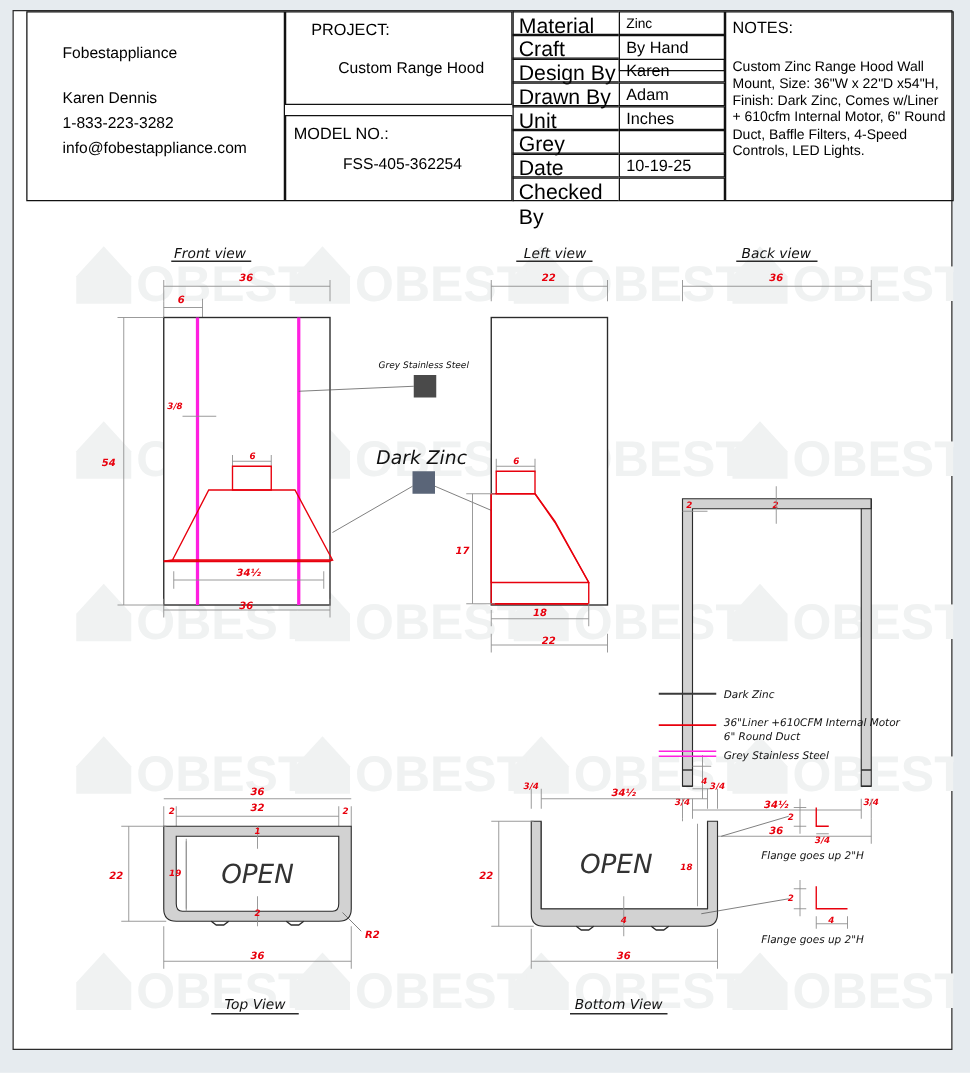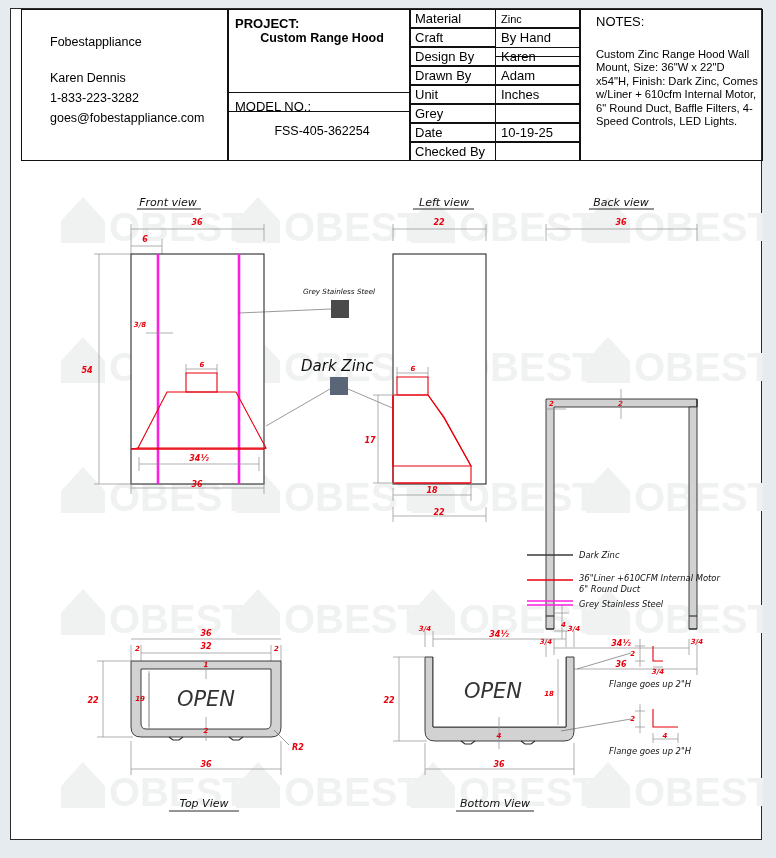--- a/index.html
+++ b/index.html
@@ -5,29 +5,29 @@
   html,body{margin:0;padding:0;background:#e6ebef;}
   body{font-family:"Liberation Sans",sans-serif;}
   #page{position:relative;width:776px;height:858px;background:#e6ebef;overflow:hidden;}
   #sheet{position:absolute;left:10px;top:8px;width:752px;height:832px;background:#ffffff;border:1px solid #2b2b2b;box-sizing:border-box;}
   
   #titleblock{position:absolute;left:10px;top:0px;width:742px;height:152px;box-sizing:border-box;}
   .tb-cell{position:absolute;box-sizing:border-box;border:1px solid #111;}
   .tb-company{left:0;top:0;width:207px;height:152px;padding:22px 0 0 28px;}
   .tb-company div{font-size:12.5px;color:#000;line-height:20px;}
   .tb-company .gap{height:16px;line-height:16px;}
-  .tb-project{left:207px;top:0;width:182px;height:103px;padding:6px 0 0 6px;font-weight:bold;}
+  .tb-project{left:207px;top:0;width:182px;height:75px;padding:6px 0 0 20px;}
   .tb-model{left:207px;top:83px;width:182px;height:69px;padding:6px 0 12px 6px;}
   .tb-lab{font-size:13px;color:#000;}
-  .tb-val{font-size:12.5px;color:#000;text-align:center;}
+  .tb-val{font-size:12.5px;color:#000;text-align:center;margin-top:16px;}
   .tb-val2{font-size:12.5px;color:#000;text-align:center;margin-top:10px;}
-  .spec-k{position:absolute;box-sizing:border-box;border:1px solid #111;border-right:none;width:85px;left:389px;padding:1px 0 0 4px;font-size:13px;color:#000;}
+  .spec-k{position:absolute;box-sizing:border-box;border:1px solid #111;border-right:none;width:85px;left:389px;padding:1px 0 0 4px;font-size:17px;color:#000;}
   .spec-v{position:absolute;box-sizing:border-box;border:1px solid #111;width:85px;left:474px;padding:1px 0 0 5px;font-size:13px;color:#000;}
   .spec-v.small{font-size:11px;padding-top:3px;}
-  .tb-notes{left:559px;top:0;width:183px;height:152px;padding:4px 3px 0 15px;overflow:hidden;}
+  .tb-notes{left:559px;top:0;width:183px;height:152px;padding:4px 3px 0 5px;overflow:hidden;}
   .tb-notes .ntitle{font-size:13px;color:#000;}
   .tb-notes .nbody{font-size:11.2px;color:#000;line-height:13.4px;white-space:normal;margin-top:19px;}
   
   #drawing{position:absolute;left:10px;top:152px;width:742px;height:680px;overflow:hidden;}
   svg{display:block;}
   .vtitle{font-family:"DejaVu Sans",sans-serif;font-style:italic;font-size:11px;fill:#111;}
   .dimr{font-family:"DejaVu Sans",sans-serif;font-style:italic;font-size:8px;fill:#e8000d;font-weight:bold;}
   .dimr7{font-family:"DejaVu Sans",sans-serif;font-style:italic;font-size:7px;fill:#e8000d;font-weight:bold;}
   .lbl{font-family:"DejaVu Sans",sans-serif;font-style:italic;font-size:7.2px;fill:#111;}
   .lbl8{font-family:"DejaVu Sans",sans-serif;font-style:italic;font-size:8.4px;fill:#111;}
@@ -48,21 +48,21 @@
 <div id="page">
   <div id="sheet">
 
     <div id="titleblock">
 
       <div class="tb-cell tb-company">
         <div>Fobestappliance</div>
         <div class="gap"></div>
         <div>Karen Dennis</div>
         <div>1-833-223-3282</div>
-        <div>goes@fobestappliance.com</div>
+        <div>info@fobestappliance.com</div>
       </div>
 
       <div class="tb-cell tb-project">
         <div class="tb-lab">PROJECT:</div>
         <div class="tb-val">Custom Range Hood</div>
       </div>
 
       <div class="tb-cell tb-model">
         <div class="tb-lab">MODEL NO.:</div>
         <div class="tb-val2">FSS-405-362254</div>

